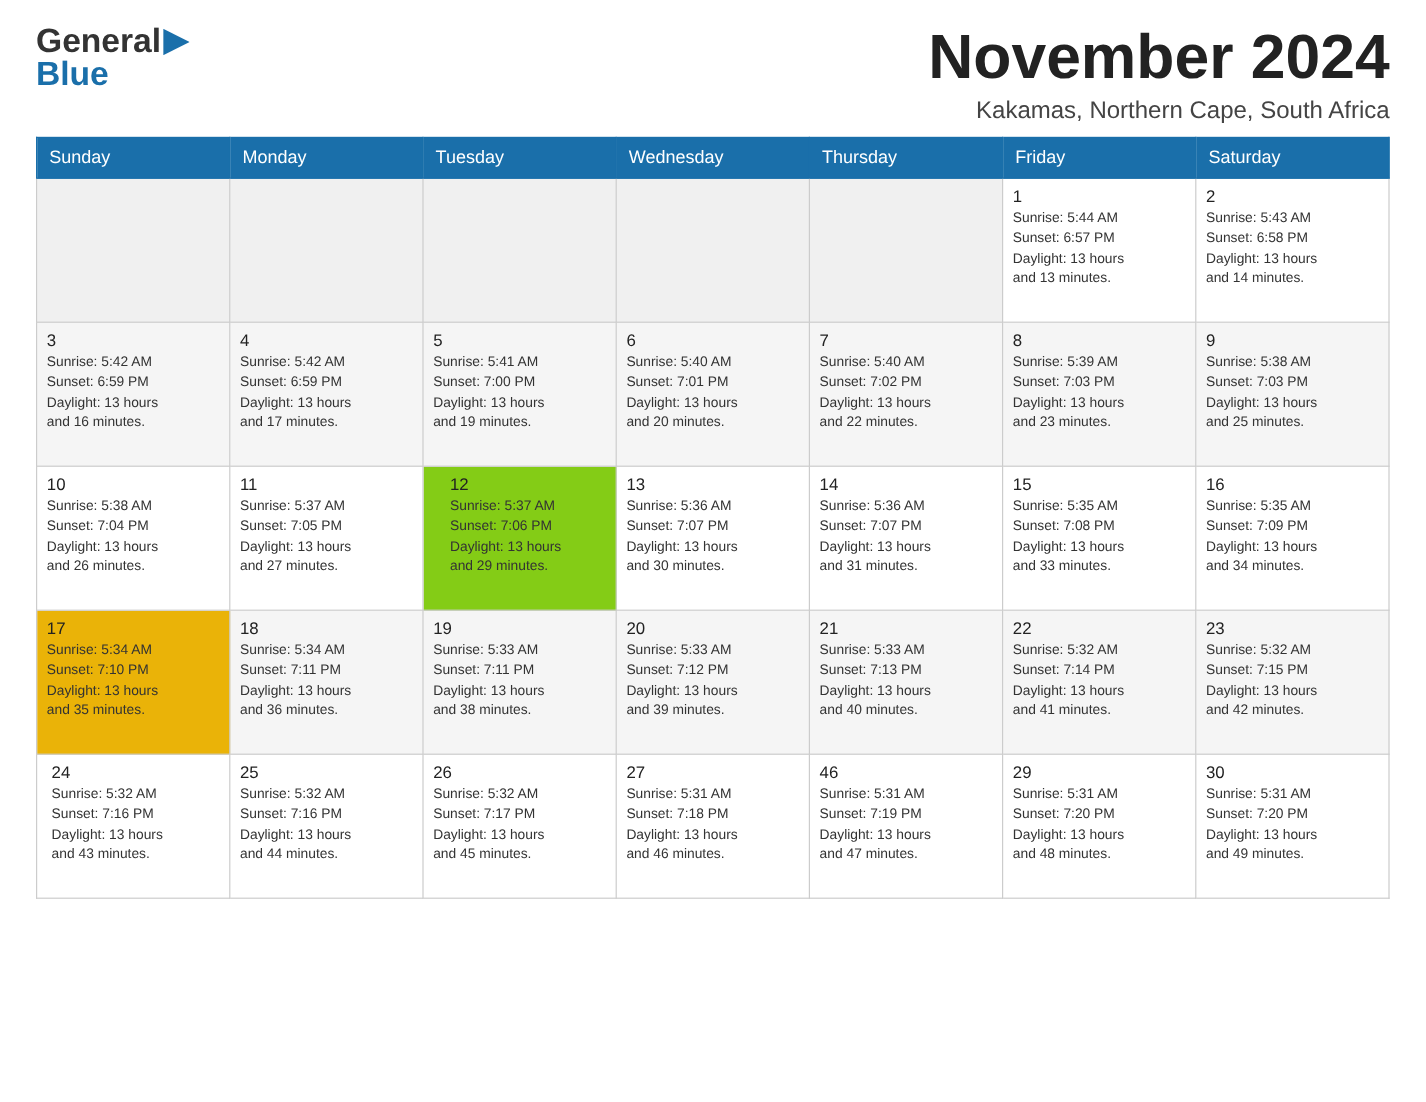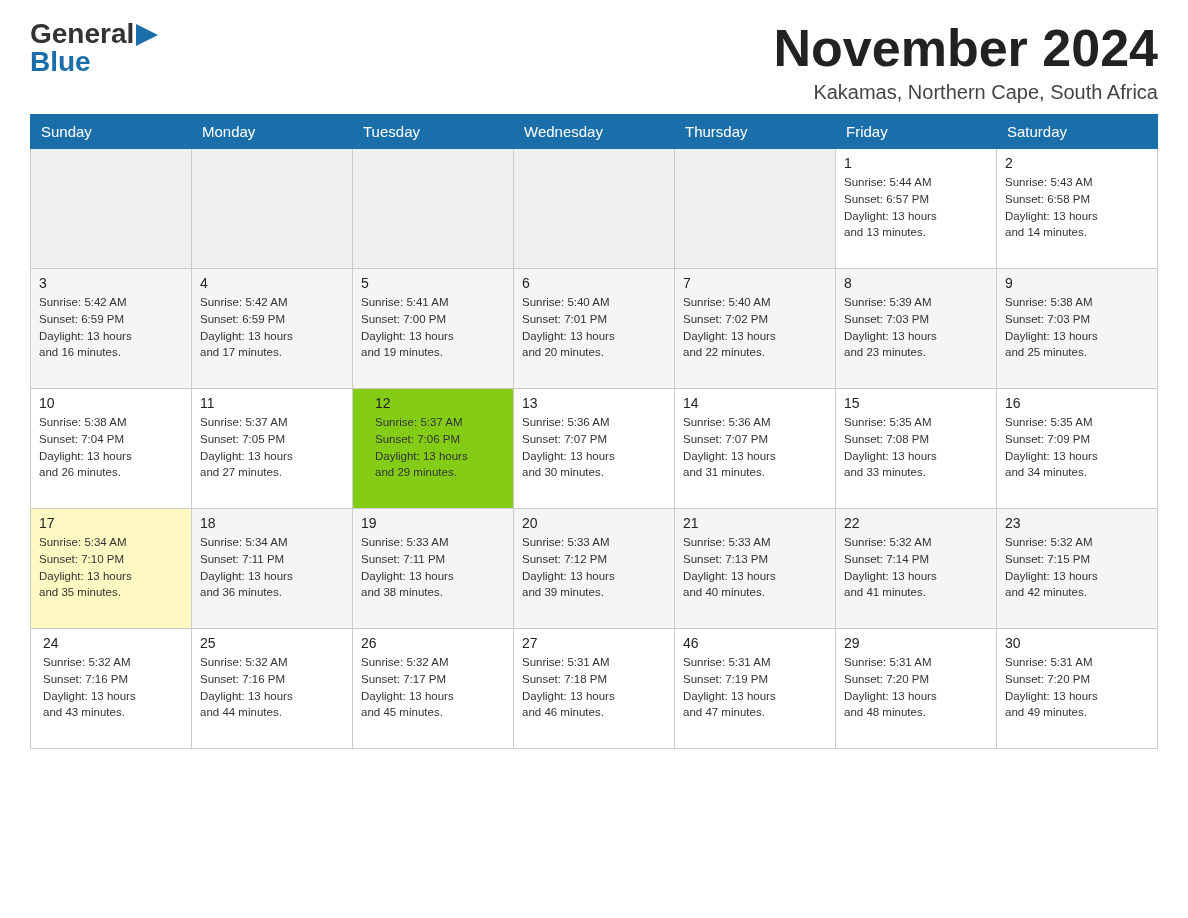--- a/index.html
+++ b/index.html
@@ -245,21 +245,21 @@
         </td>
         <td style="background-color: rgb(255, 255, 255);">
           <span class="day-number">16</span>
           <div class="day-info" style="white-space: pre-line;">Sunrise: 5:35 AM
 Sunset: 7:09 PM
 Daylight: 13 hours
 and 34 minutes.</div>
         </td>
       </tr>
       <tr>
-        <td style="background-color: #fef9c3;">
+        <td style="background-color: #eab308;">
           <span class="day-number">17</span>
           <div class="day-info" style="white-space: pre-line;">Sunrise: 5:34 AM
 Sunset: 7:10 PM
 Daylight: 13 hours
 and 35 minutes.</div>
         </td>
         <td style="background-color: rgb(245, 245, 245);">
           <span class="day-number">18</span>
           <div class="day-info" style="white-space: pre-line;">Sunrise: 5:34 AM
 Sunset: 7:11 PM

